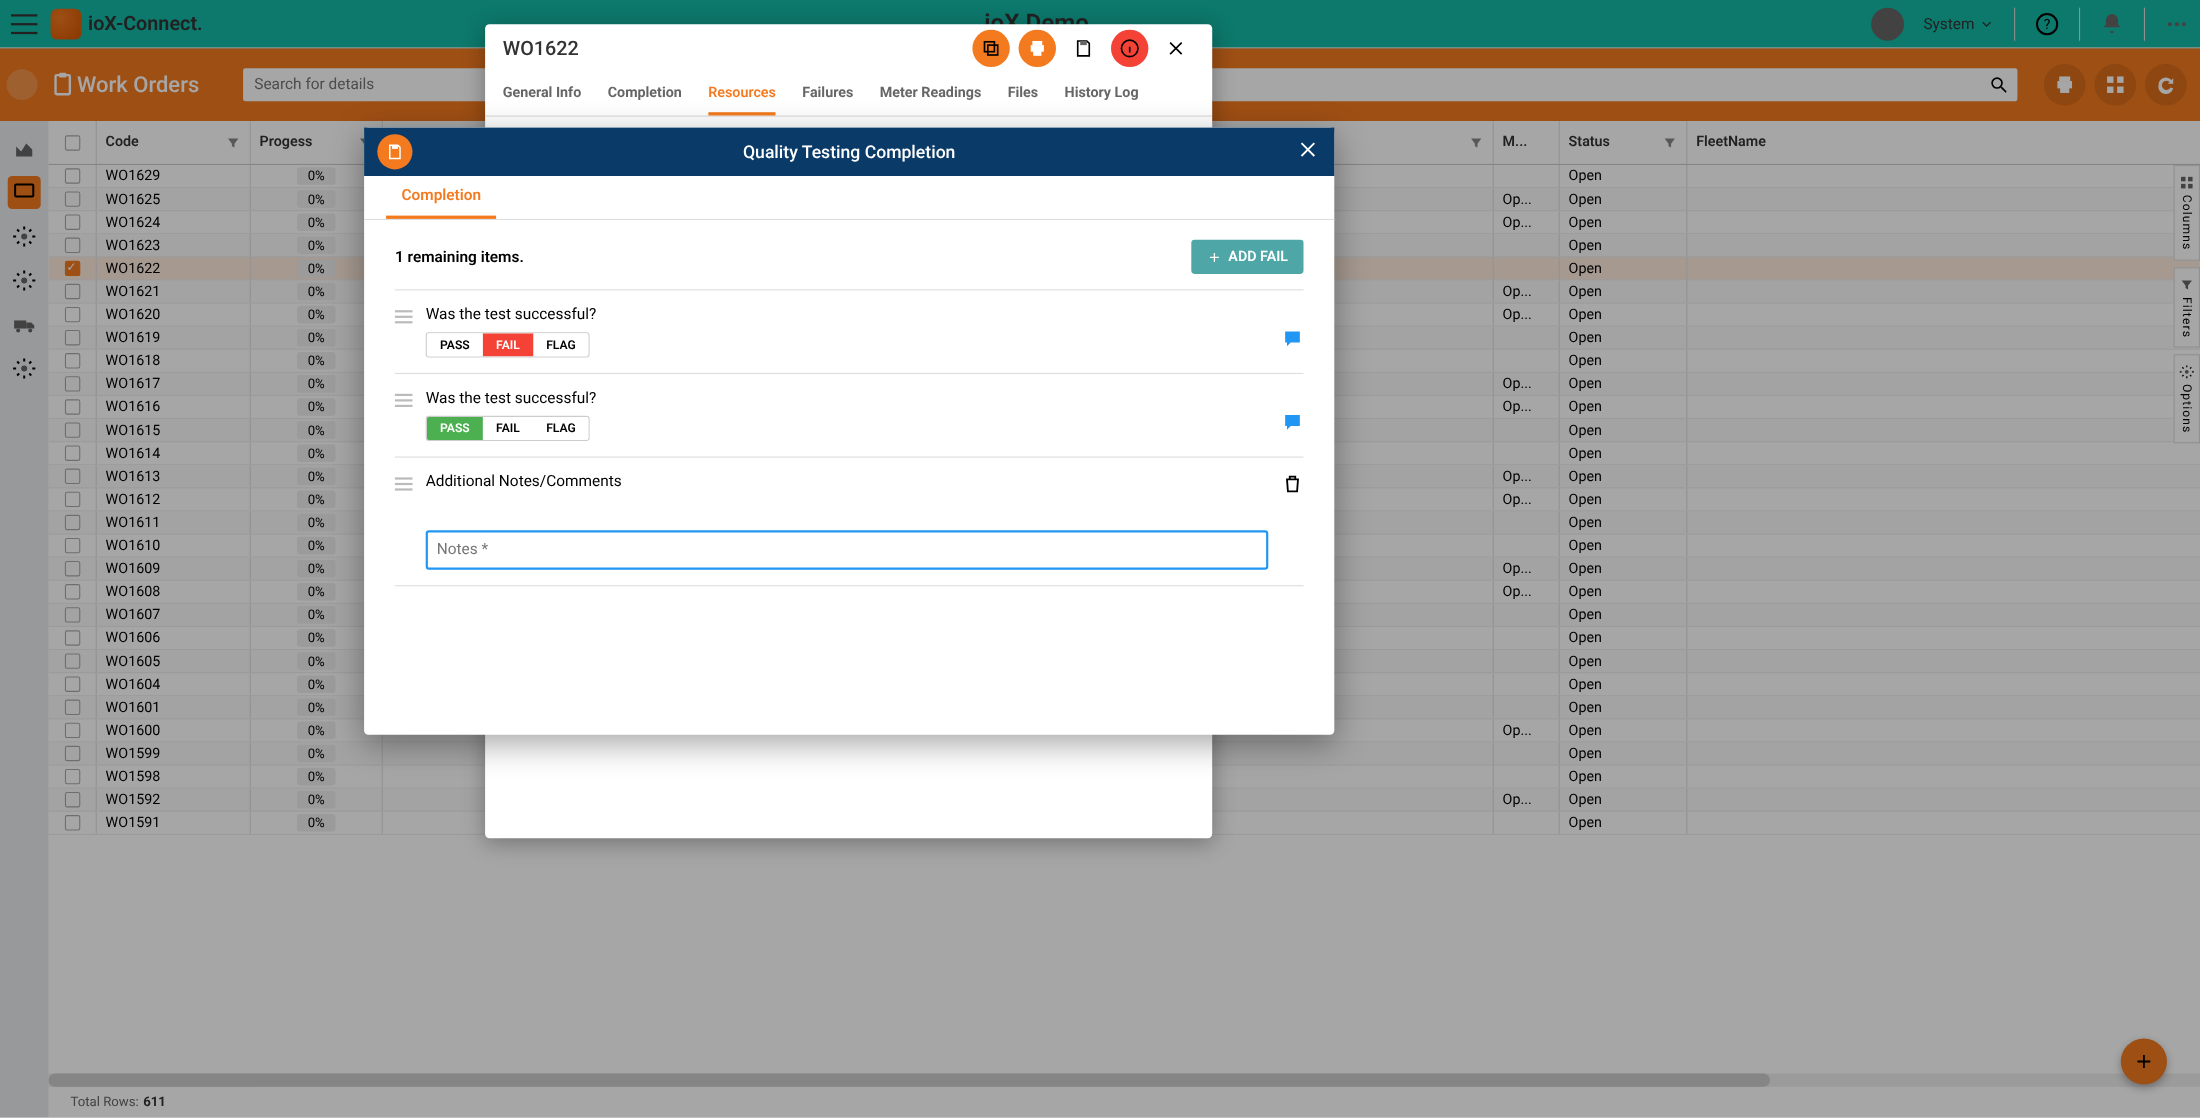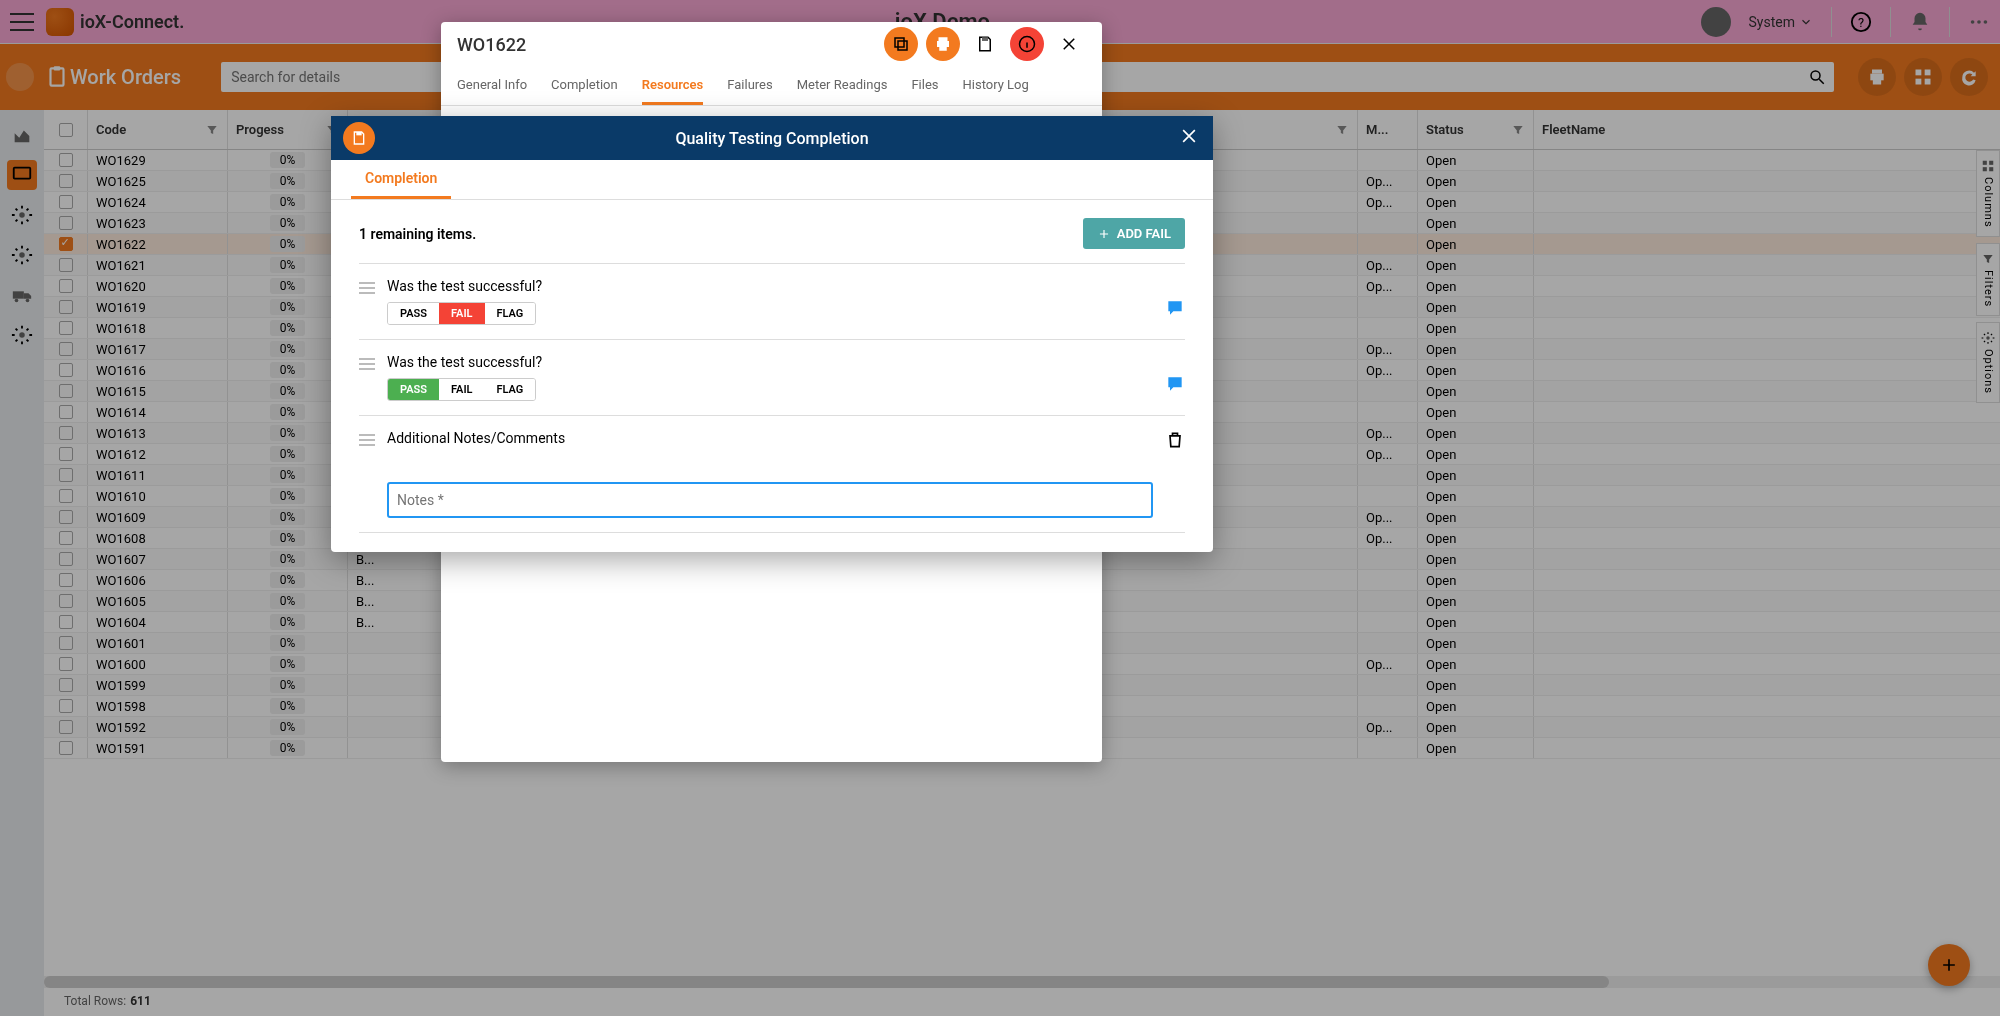--- a/index.html
+++ b/index.html
@@ -10,21 +10,21 @@
   --red: #f44336;
   --blue-dark: #0a3a68;
   --teal: #4ea6a6;
   --gray-bg: #f5f5f5;
   --gray-border: #e0e0e0;
   --gray-text: #555;
   --row-alt: #fafafa;
 }
 
 
-.topbar { height: 44px; background: #f9a8d4; display: flex; align-items: center; padding: 0 10px; border-bottom: 1px solid #eee; }
+.topbar { height: 44px; background: #14b8a6; display: flex; align-items: center; padding: 0 10px; border-bottom: 1px solid #eee; }
 .hamburger { width: 24px; height: 24px; margin-right: 12px; display: flex; flex-direction: column; justify-content: space-around; cursor: pointer; }
 .hamburger span { height: 2px; background: #333; }
 .brand { display: flex; align-items: center; gap: 6px; font-weight: 600; font-size: 18px; color: #333; }
 .brand-logo { width: 28px; height: 28px; border-radius: 6px; background: radial-gradient(circle at 30% 30%, #f37a1f, #d35400); }
 .topbar-center { flex: 1; text-align: center; font-size: 22px; font-weight: 600; color: #333; }
 .topbar-right { display: flex; align-items: center; gap: 18px; }
 .avatar { width: 30px; height: 30px; border-radius: 50%; background: #666; }
 .user-drop { display: flex; align-items: center; gap: 4px; font-size: 14px; color: #333; cursor: pointer; }
 .icn { width: 22px; height: 22px; fill: #666; }
 .sep { width: 1px; height: 30px; background: #ddd; }
@@ -83,25 +83,25 @@
 
 .panel-back { position: absolute; left: 441px; top: 22px; width: 661px; height: 740px; background: #fff; border-radius: 4px; box-shadow: 0 4px 20px rgba(0,0,0,.3); z-index: 55; overflow: hidden; }
 .panel-back-hdr { height: 44px; display: flex; align-items: center; padding: 0 16px; gap: 8px; }
 .panel-back-hdr .title { font-size: 18px; font-weight: 500; color: #333; flex: 1; }
 .hdr-btn { width: 34px; height: 34px; border-radius: 50%; display: flex; align-items: center; justify-content: center; cursor: pointer; }
 .hdr-btn svg { width: 18px; height: 18px; fill: #fff; }
 .hdr-btn.orange { background: var(--orange); }
 .hdr-btn.red { background: var(--red); }
 .hdr-btn.plain svg { fill: #666; }
 .panel-tabs { height: 40px; display: flex; border-bottom: 1px solid #ddd; padding: 0 16px; gap: 24px; font-size: 13px; }
-.panel-tabs .tab { display: flex; align-items: center; color: #666; cursor: pointer; border-bottom: 3px solid transparent; }
+.panel-tabs .tab { display: flex; align-items: center; color: #666; cursor: pointer; border-bottom: 3px solid transparent; font-weight: bold; }
 .panel-tabs .tab.active { color: var(--orange); border-bottom-color: var(--orange); font-weight: 600; }
 
 
-.modal { position: absolute; left: 331px; top: 116px; width: 882px; height: 436px; background: #fff; border-radius: 4px; box-shadow: 0 8px 30px rgba(0,0,0,.35); z-index: 60; display: flex; flex-direction: column; }
+.modal { position: absolute; left: 331px; top: 116px; width: 882px; height: 552px; background: #fff; border-radius: 4px; box-shadow: 0 8px 30px rgba(0,0,0,.35); z-index: 60; display: flex; flex-direction: column; }
 .modal-hdr { height: 44px; background: var(--blue-dark); color: #fff; display: flex; align-items: center; justify-content: center; position: relative; font-size: 16px; font-weight: 500; }
 .modal-hdr .save-fab { position: absolute; left: 12px; top: 6px; width: 32px; height: 32px; border-radius: 50%; background: var(--orange); display: flex; align-items: center; justify-content: center; cursor: pointer; }
 .modal-hdr .save-fab svg { width: 16px; height: 16px; fill: #fff; }
 .modal-hdr .close { position: absolute; right: 14px; top: 50%; transform: translateY(-50%); cursor: pointer; }
 .modal-hdr .close svg { width: 20px; height: 20px; fill: #fff; }
 .modal-tabs { height: 40px; display: flex; padding: 0 20px; border-bottom: 1px solid #ddd; }
 .modal-tabs .mtab { padding: 0 14px; display: flex; align-items: center; font-size: 14px; color: var(--orange); border-bottom: 3px solid var(--orange); font-weight: 600; cursor: pointer; }
 .modal-body { flex: 1; padding: 18px 28px; overflow-y: auto; }
 .remain-row { display: flex; align-items: center; justify-content: space-between; margin-bottom: 14px; }
 .remain-text { font-size: 14px; font-weight: 600; }

